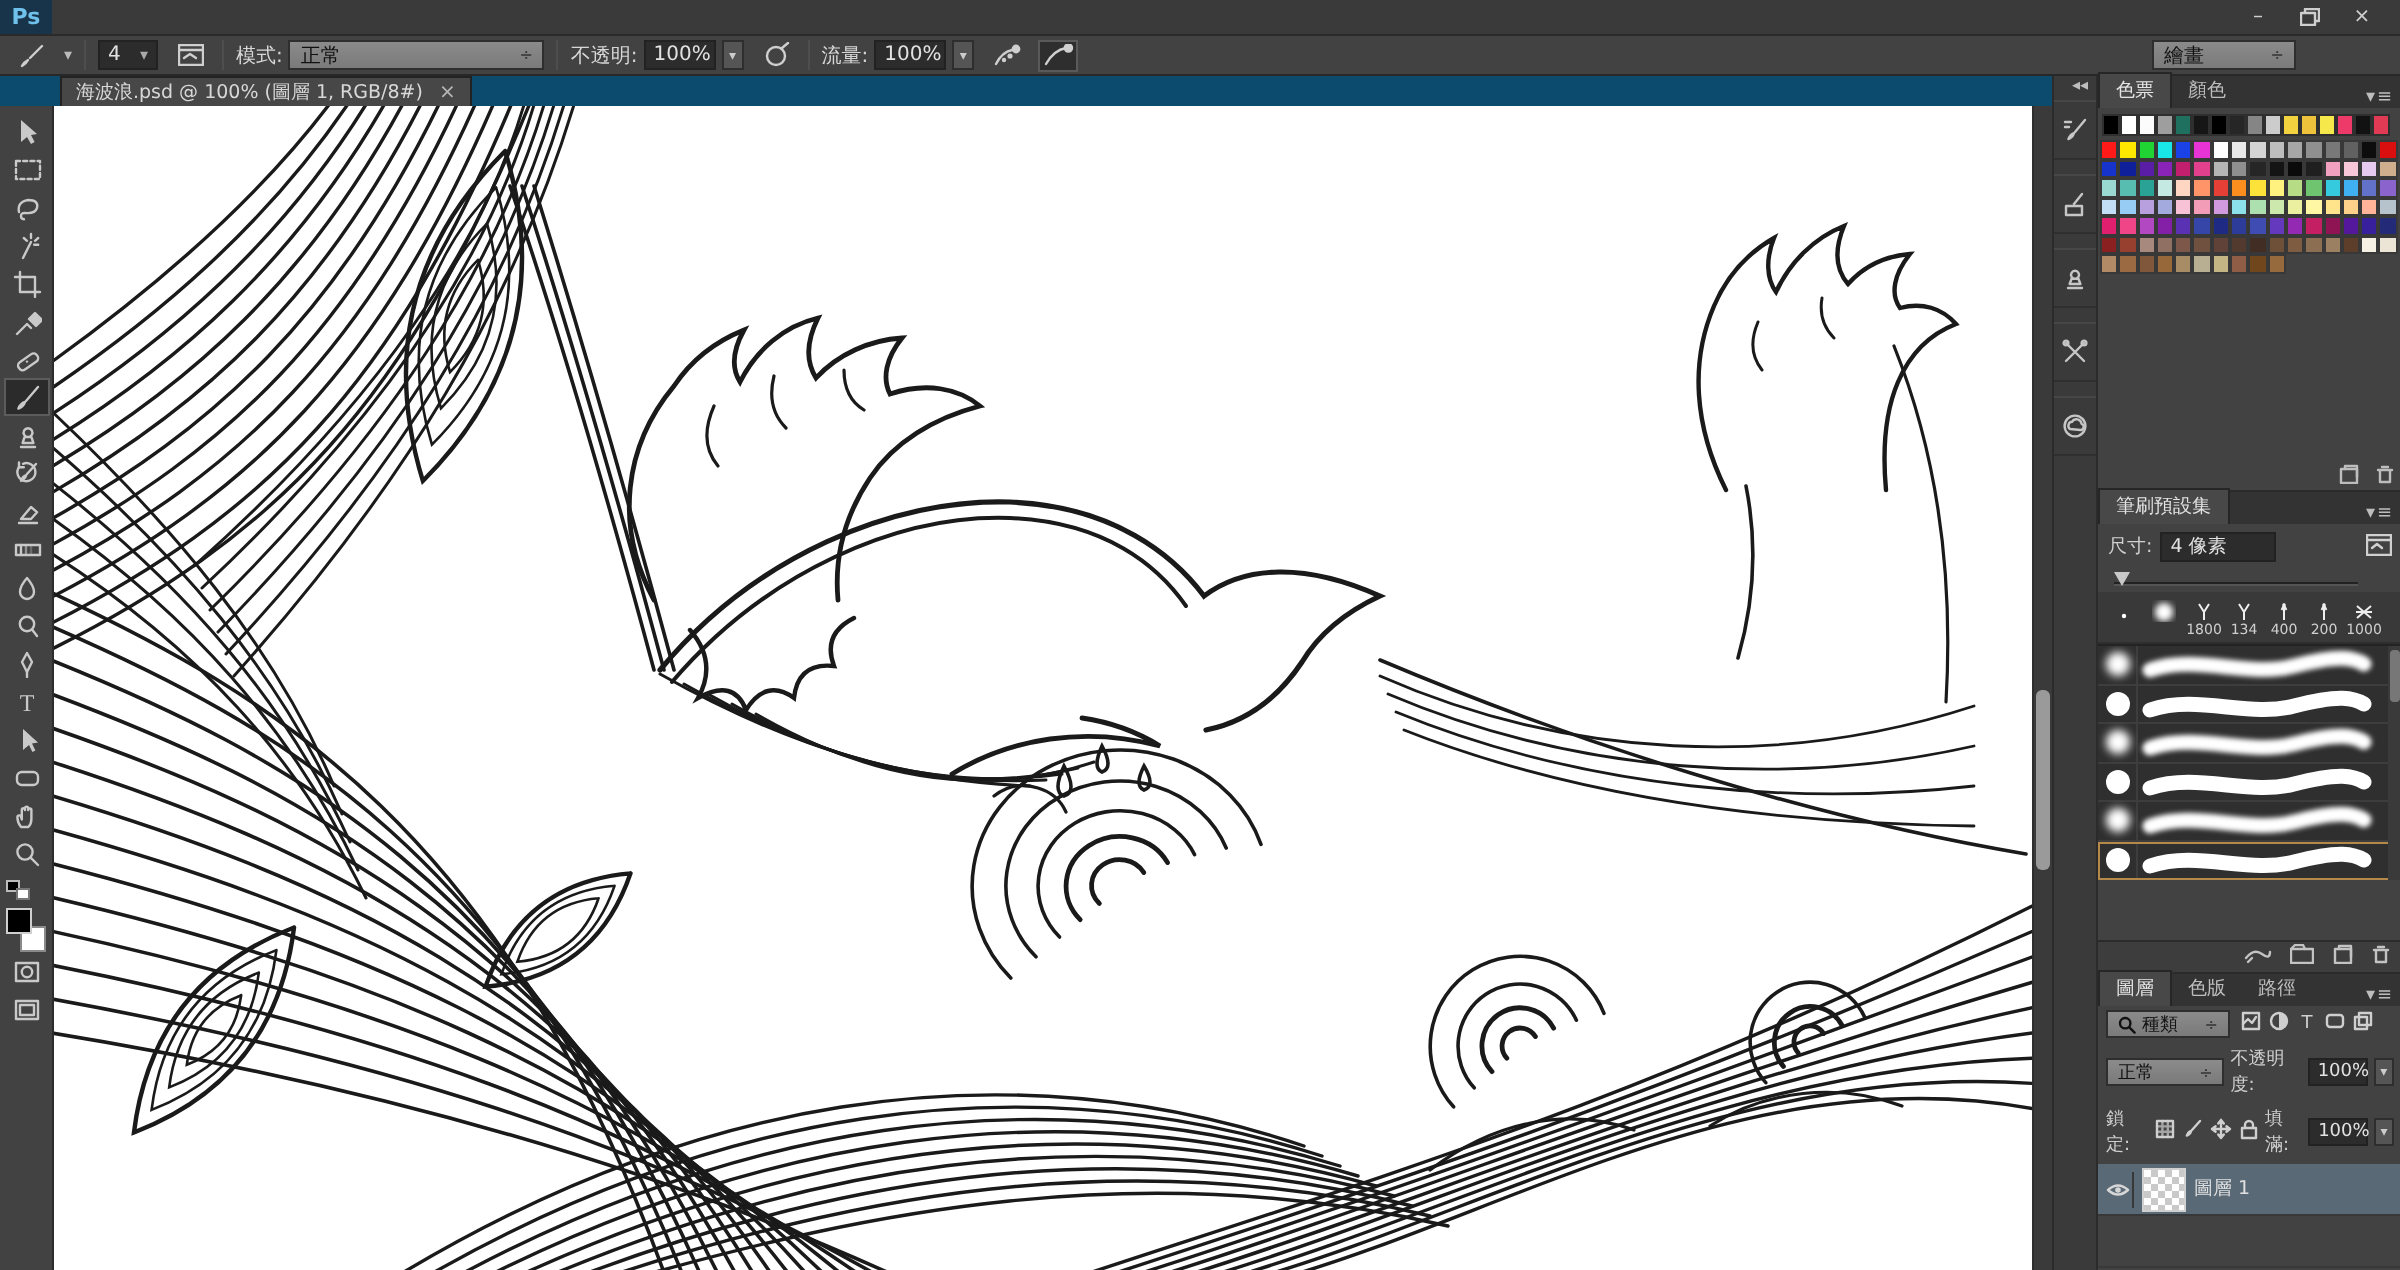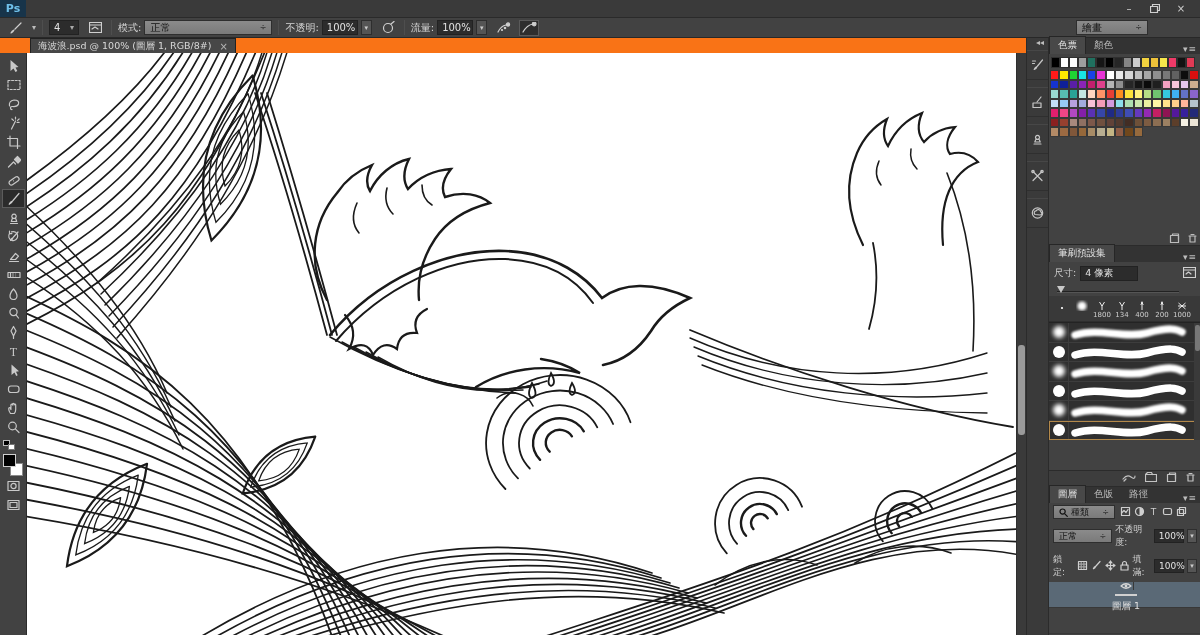--- a/index.html
+++ b/index.html
@@ -26,21 +26,21 @@
     height:15px; display:flex; align-items:center; padding:0 5px; gap:6px; }
   .field-dark { background:#2c2c2c; color:#e2e2e2; border:1px solid #222; height:15px;
     display:flex; align-items:center; padding:0 4px; }
   .mini-drop { width:11px; height:15px; background:#555; border:1px solid #2e2e2e; color:#ccc;
     display:flex; align-items:center; justify-content:center; font-size:7px; }
   .caret { font-size:8px; color:#333; }
   .ob-active { background:#2e2e2e; border:1px solid #5a5a5a; }
   #workspace-drop { margin-left:auto; margin-right:46px; }
 
   
-  #tabbar { left:0; top:38px; width:1026px; height:15px; background:#f97316; display:flex; align-items:flex-start; }
+  #tabbar { left:0; top:38px; width:1026px; height:15px; background:#0c4a6e; display:flex; align-items:flex-start; }
   #doc-tab { margin-left:30px; height:15px; background:#474747; border:1px solid #222; border-bottom:none;
     display:flex; align-items:center; gap:8px; padding:0 7px; font-size:9.5px; color:#d8d8d8; }
   #doc-tab .close { color:#b5b5b5; font-size:10px; }
 
   
   #toolbar { left:0; top:53px; width:27px; height:582px; background:#424242; border-right:1px solid #2c2c2c;
     display:flex; flex-direction:column; align-items:center; padding-top:3px; }
   .tool { width:23px; height:19px; display:flex; align-items:center; justify-content:center; color:#c9c9c9; }
   .tool.active { background:#2b2b2b; border:1px solid #5c5c5c; }
   .tool svg { display:block; }
@@ -99,21 +99,21 @@
   #stroke-scroll { position:absolute; right:0; top:0; width:7px; height:100%; background:#3a3a3a; }
   #stroke-scroll .thumb { position:absolute; top:2px; left:1px; width:5px; height:26px; background:#777; border-radius:2px; }
   #brush-bottom { position:absolute; bottom:0; left:0; right:0; height:16px; background:#3d3d3d; border-top:1px solid #2b2b2b;
     display:flex; align-items:center; justify-content:flex-end; gap:9px; padding-right:6px; color:#c3c3c3; }
 
   #layers-panel { position:absolute; left:0; top:448px; width:152px; height:149px; border-top:1px solid #2b2b2b; }
   .lrow { display:flex; align-items:center; gap:3px; padding:2px 4px; font-size:9px; color:#cfcfcf; }
   .filter-icons { display:flex; gap:3px; margin-left:2px; color:#cfcfcf; }
   #layer-list { margin-top:1px; }
   .layer-row { display:flex; align-items:center; height:26px; border-bottom:1px solid #383838; gap:4px; padding-left:2px; }
-  .layer-row.sel { background:#5a6976;flex-direction:column; }
+  .layer-row.sel { background:#5a6976; }
   .eyebox { width:16px; height:18px; border-right:1px solid #383838; display:flex; align-items:center; justify-content:center; }
   .eyebox .empty { width:9px; height:9px; border:1px solid #2c2c2c; background:#4a4a4a; }
   .lthumb { width:22px; height:22px; border:1px solid #d0d0d0; background:#fff; }
   .lthumb.checker { background-image:conic-gradient(#c9c9c9 25%,#fff 0 50%,#c9c9c9 0 75%,#fff 0); background-size:7px 7px; }
   .lname { font-size:9.5px; color:#e0e0e0; }
 
   svg.icon { stroke:currentColor; fill:none; stroke-width:1.2; stroke-linecap:round; stroke-linejoin:round; }
 </style>
 </head>
 <body>

